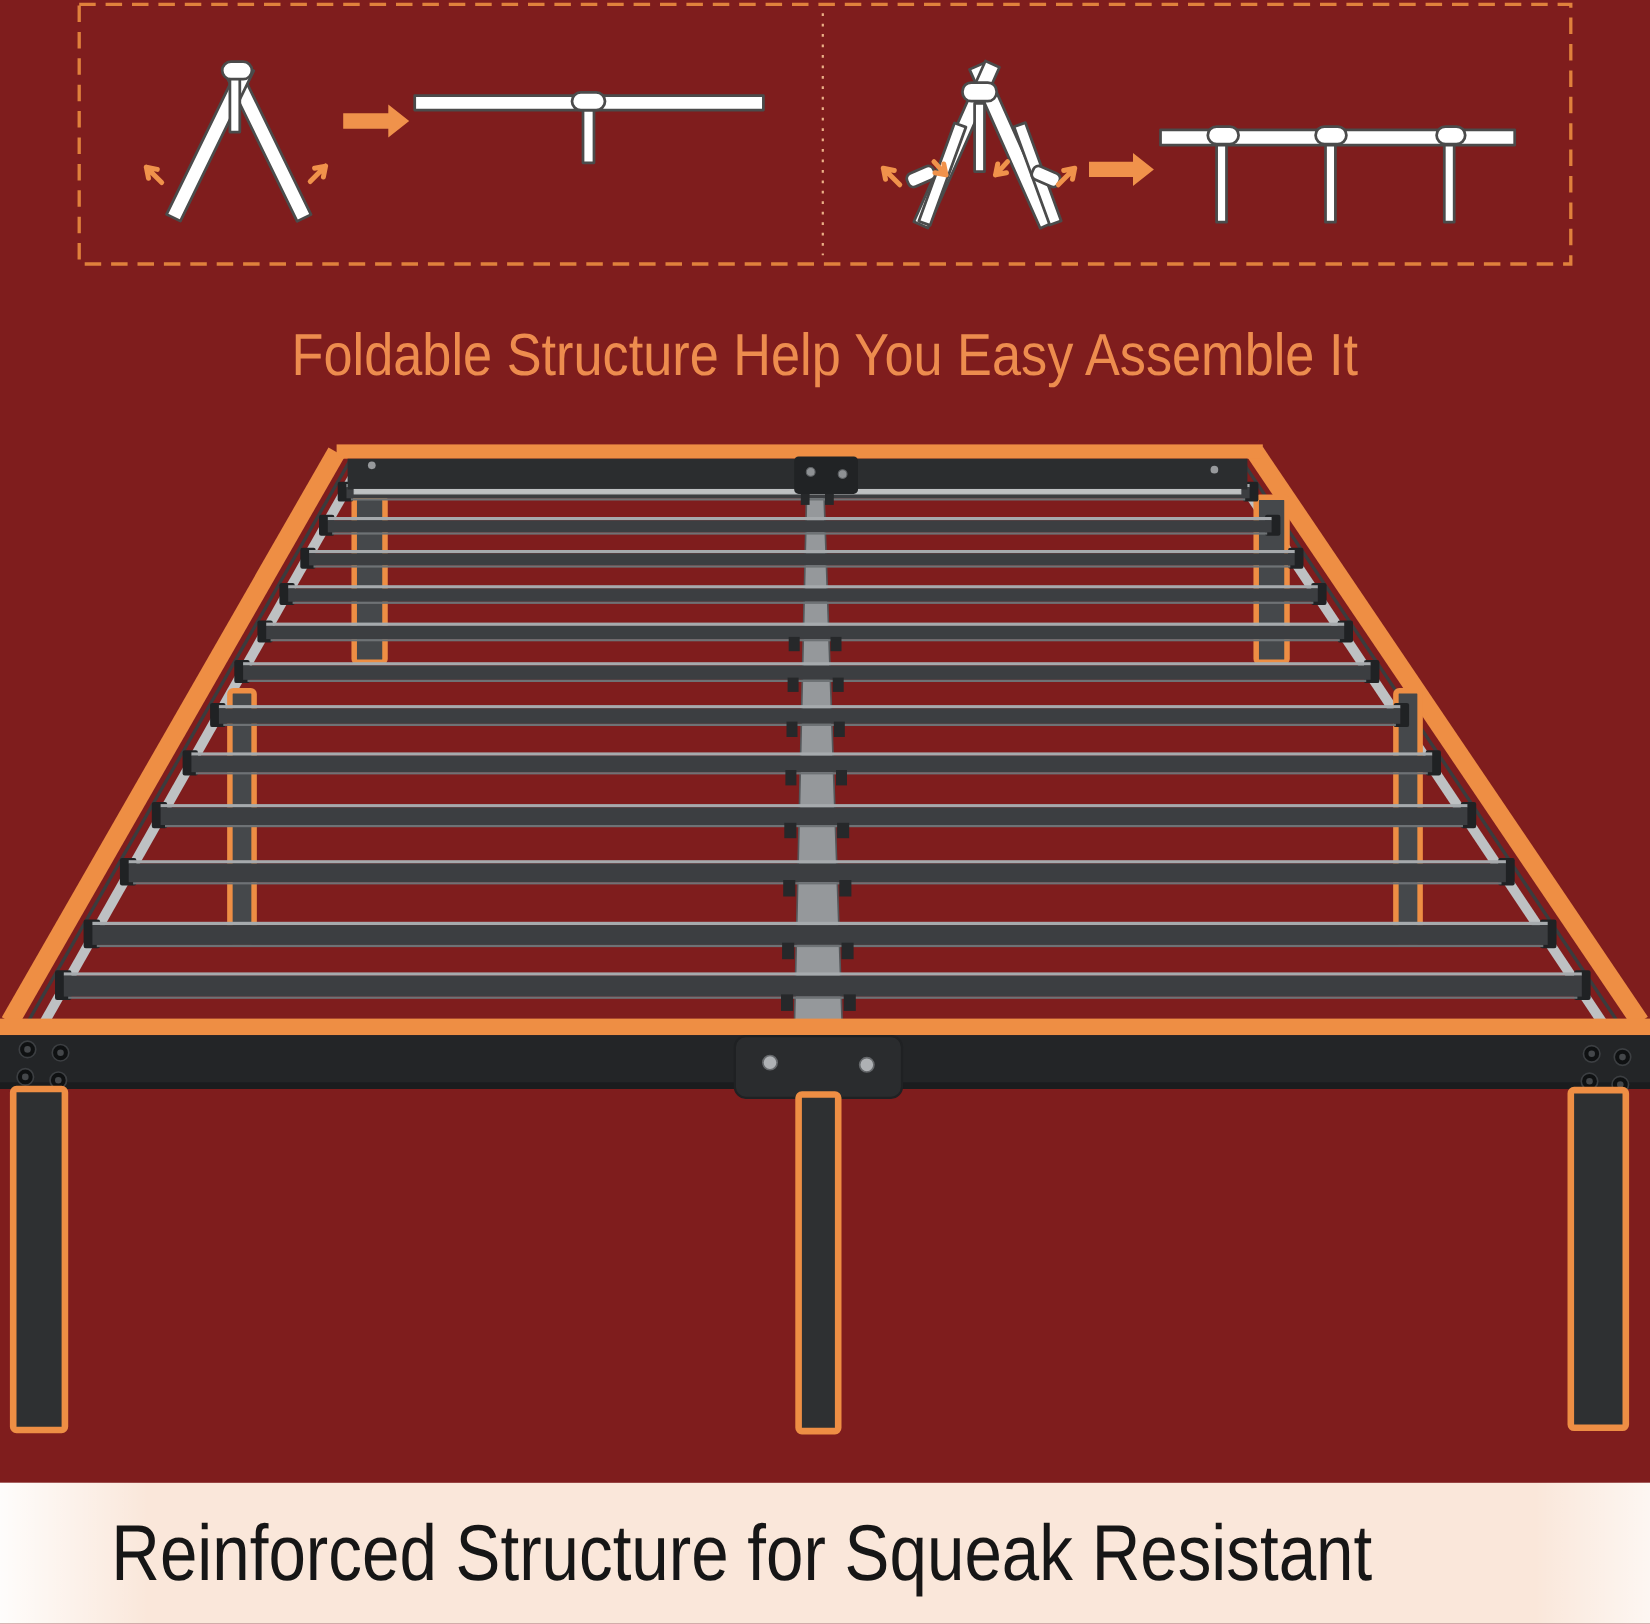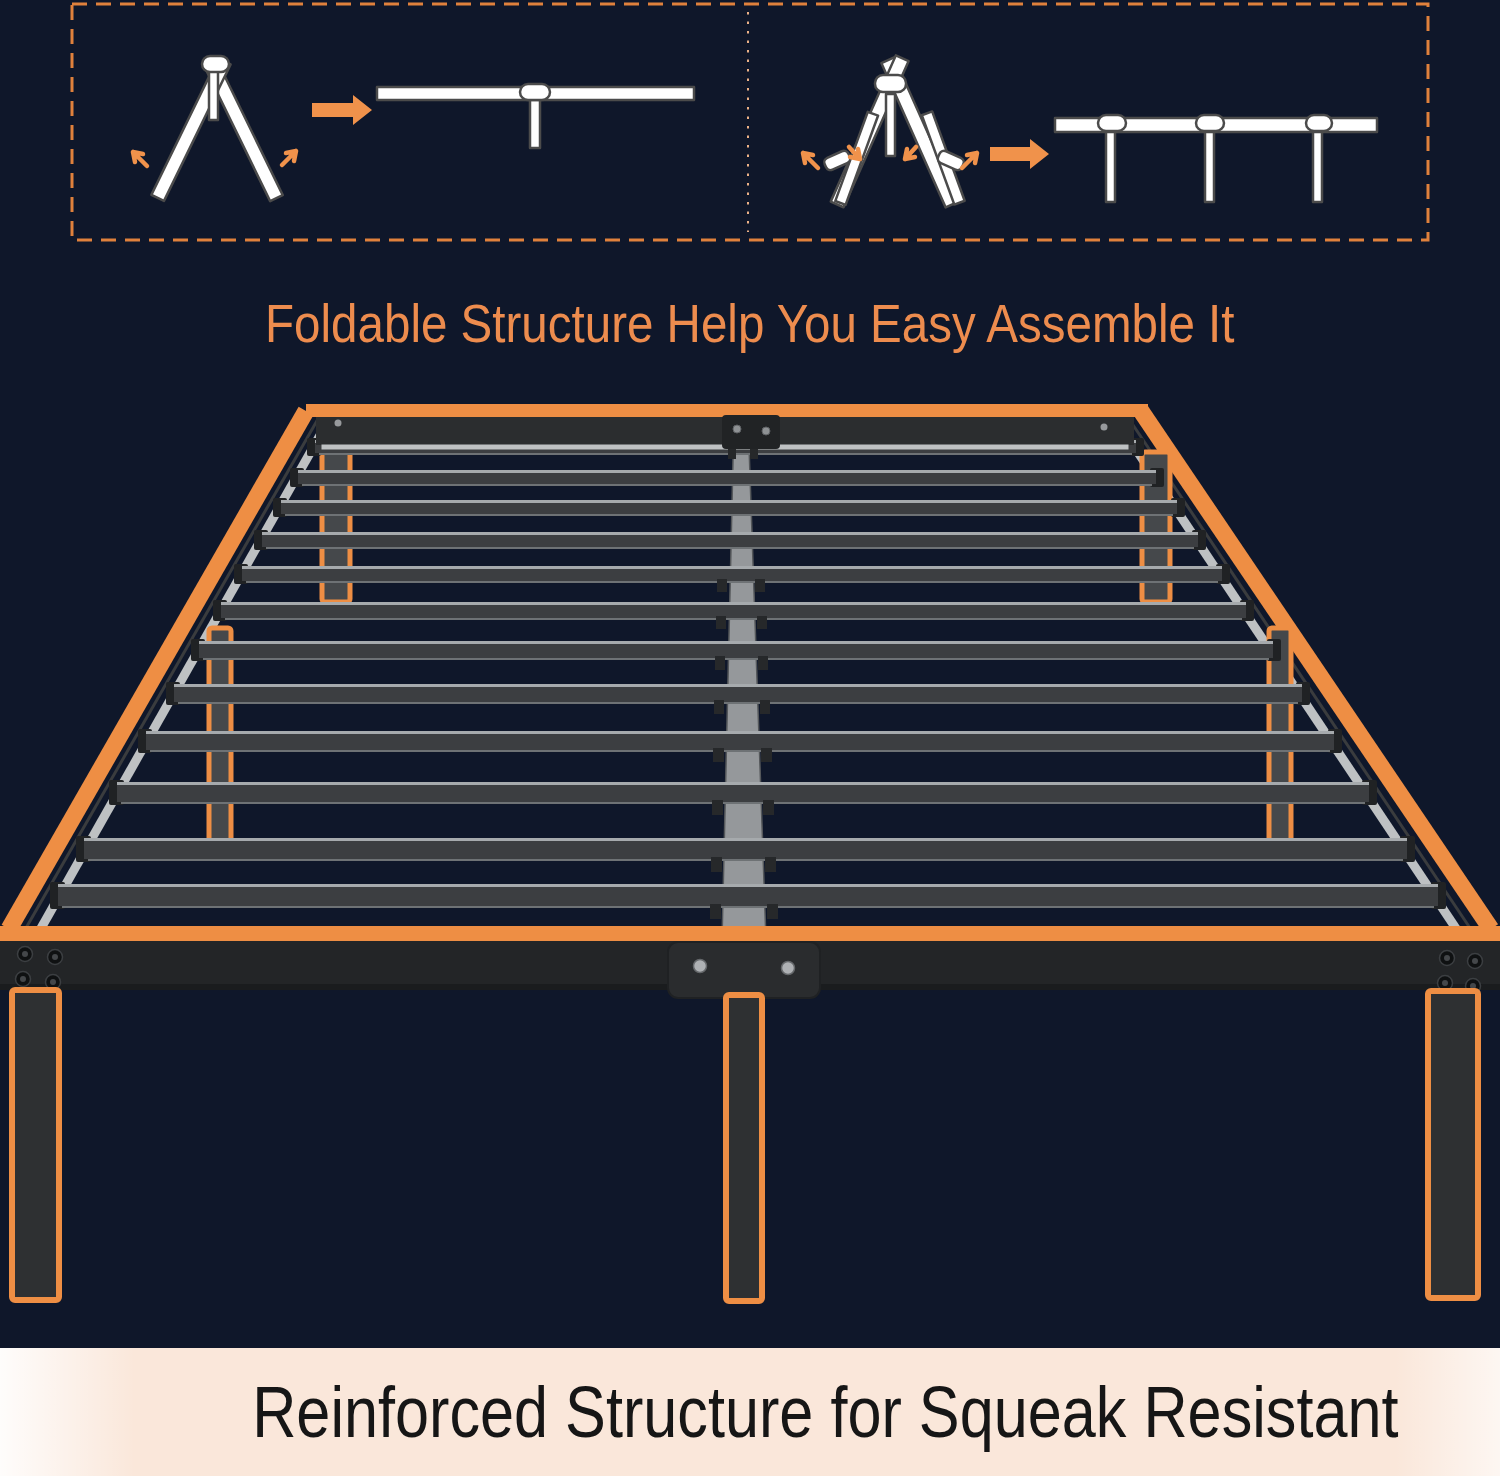--- a/index.html
+++ b/index.html
@@ -1,16 +1,16 @@
 <!DOCTYPE html>
 <html style="--orange: #EE8E44; --orange-border: #E0813C; --arrow: #F0924B; --heading-color: #ED8C4E; --line: #4B4B4B; --slat: #3C3E41; --slat-light: #A6AAAD; --ledge: #BEC1C3; --rail-face: #2B2D2F; --front-face: #232527; --leg-dark: #2E3032; --steel: #95989B; --banner-bg: #FAE7DA; --banner-text: #161616;"><head>
 <meta charset="utf-8">
 <style>
   html,body{margin:0;padding:0;background:#fff;}
-  .stage{position:relative;width:1500px;height:1476px;background:#0f172a;overflow:hidden;
+  .stage{position:relative;width:1500px;height:1476px;background:#7f1d1d;overflow:hidden;
          font-family:"Liberation Sans", sans-serif;}
   svg{position:absolute;left:0;top:0;}
 
   
   .la{fill:#fff;stroke:var(--line,#4B4B4B);stroke-width:2.5;stroke-linejoin:round;}
   .ar{stroke:var(--arrow,#F0924B);stroke-width:4.5;fill:none;stroke-linecap:round;stroke-linejoin:round;}
   .arf{fill:var(--arrow,#F0924B);}
   .dash{fill:none;stroke:var(--orange-border,#E0813C);stroke-width:3;stroke-dasharray:15 9;}
   .divider{stroke:#EBB187;stroke-width:2;stroke-dasharray:2.5 7;fill:none;}
 
@@ -32,21 +32,21 @@
   .bolt{fill:#0F1112;stroke:#3C3F42;stroke-width:1.5;}
   .screw{fill:#AEB1B4;stroke:#65686B;stroke-width:1.5;}
   .plate{fill:#2A2C2E;stroke:#1F2123;stroke-width:2;}
   .conn{fill:#212325;}
 
   .heading{position:absolute;left:0;top:292px;width:1500px;height:62px;line-height:62px;
            text-align:center;color:var(--heading-color,#ED8C4E);font-size:54px;white-space:nowrap;}
   .heading span{display:inline-block;transform:scaleX(0.88);transform-origin:center;}
 
   .banner{position:absolute;left:0;top:1348px;width:1500px;height:128px;line-height:128px;
-          text-align:right;background-color:var(--banner-bg,#FAE7DA);
+          text-align:left;background-color:var(--banner-bg,#FAE7DA);
           background-image:linear-gradient(90deg,rgba(255,255,255,.9) 0%,rgba(255,255,255,0) 9%,
                            rgba(255,255,255,0) 93%,rgba(255,255,255,.65) 100%);
           color:var(--banner-text,#161616);font-size:72px;white-space:nowrap;}
   .banner span{display:inline-block;transform:scaleX(0.85);transform-origin:center;}
 </style>
 </head>
 <body>
 
 <div class="stage">
 

